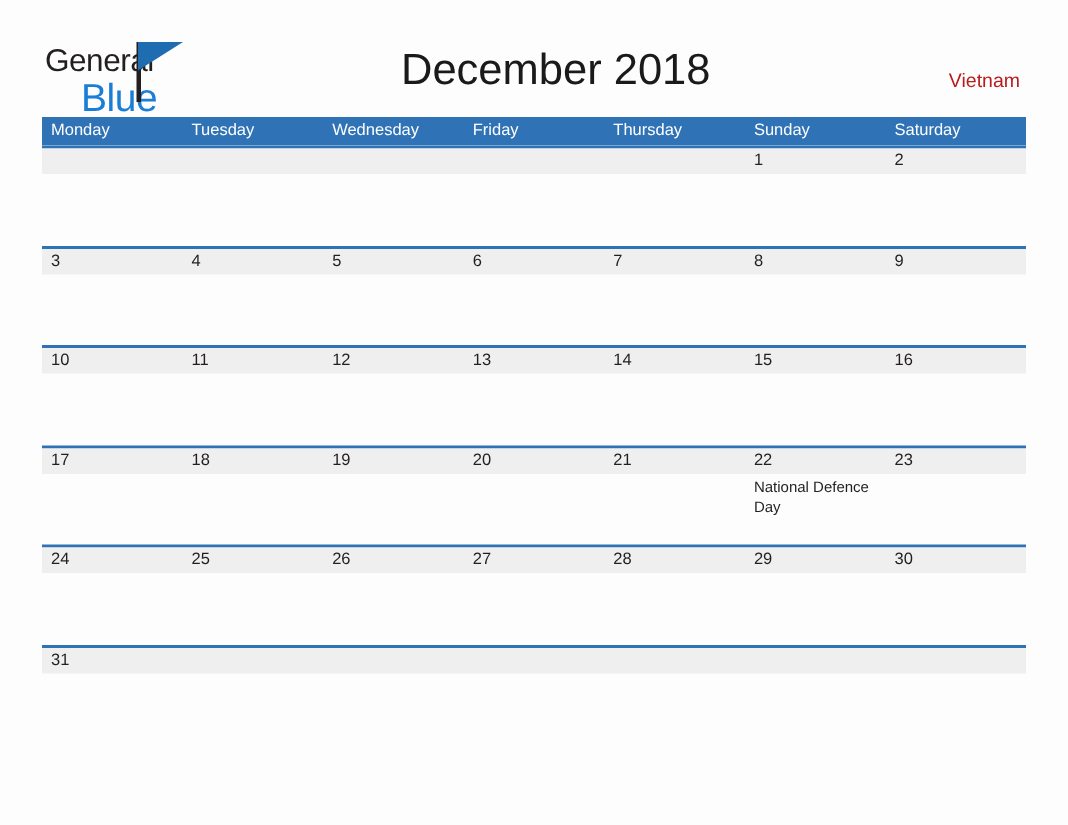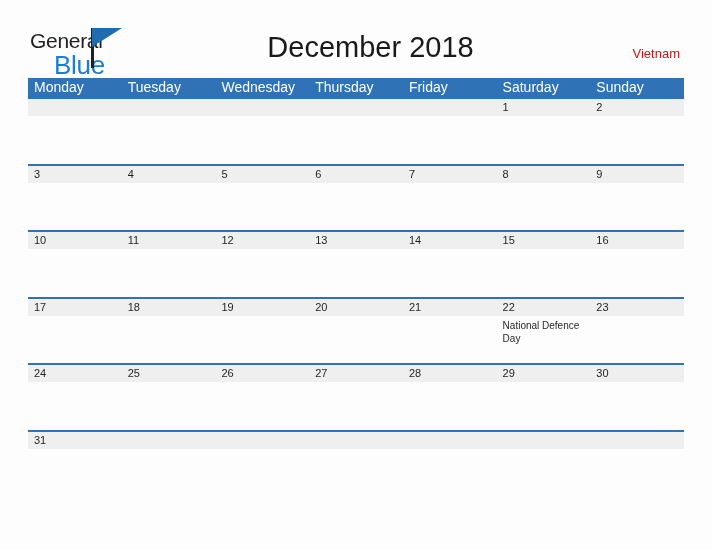--- a/index.html
+++ b/index.html
@@ -99,21 +99,21 @@
   }
 
   .weekday-row {
     display: flex;
     background: #2f72b5;
     height: 19px;
   }
   .weekday {
     flex: 1 1 0;
     color: #ffffff;
-    font-size: 14px;
+    font-size: 11px;
     line-height: 19px;
     padding-left: 6px;
     box-sizing: border-box;
     white-space: nowrap;
   }
 
   .week-row {
     border-top: 2px solid #2f72b5;
     height: 66.5px;
     box-sizing: border-box;
@@ -179,24 +179,24 @@
     <div class="country">Vietnam</div>
 
   </div>
 
   <div class="calendar">
 
     <div class="weekday-row">
       <div class="weekday">Monday</div>
       <div class="weekday">Tuesday</div>
       <div class="weekday">Wednesday</div>
+      <div class="weekday">Friday</div>
       <div class="weekday">Thursday</div>
-      <div class="weekday">Friday</div>
+      <div class="weekday">Sunday</div>
       <div class="weekday">Saturday</div>
-      <div class="weekday">Sunday</div>
     </div>
 
     <div class="week-row">
       <div class="daynum-band">
         <div class="daynum"></div>
         <div class="daynum"></div>
         <div class="daynum"></div>
         <div class="daynum"></div>
         <div class="daynum"></div>
         <div class="daynum">1</div>

